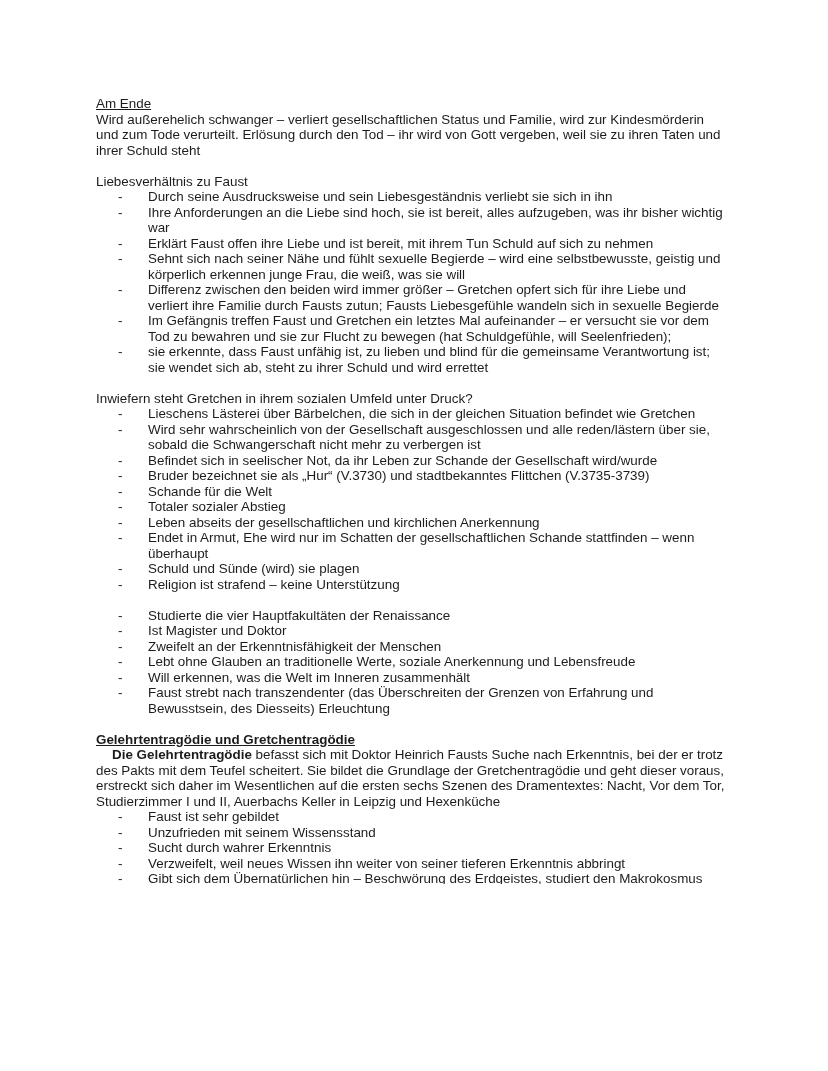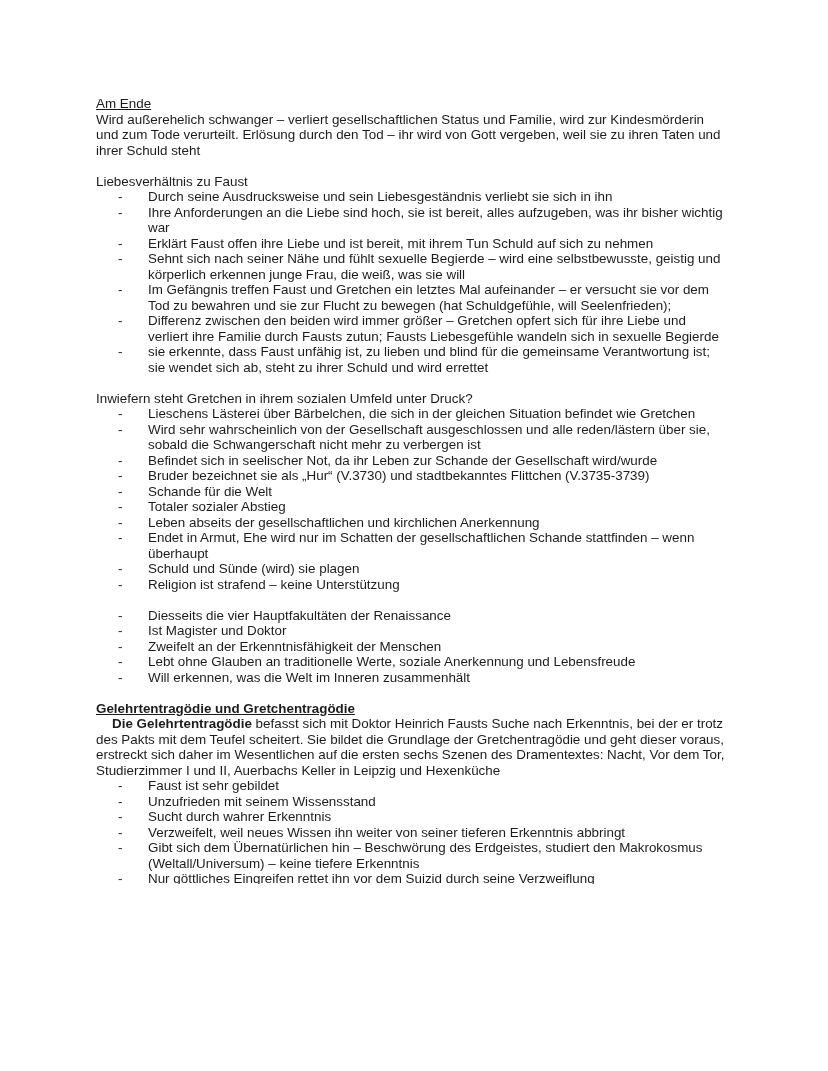--- a/index.html
+++ b/index.html
@@ -71,47 +71,48 @@
         <h2 class="heading underline">Am Ende</h2>
         <p class="para"><span>Wird außerehelich schwanger – verliert gesellschaftlichen Status und Familie, wird zur Kindesmörderin und zum Tode verurteilt. Erlösung durch den Tod – ihr wird von Gott vergeben, weil sie zu ihren Taten und ihrer Schuld steht</span></p>
       </section>
       <section class="section">
         <h2 class="heading bold">Liebesverhältnis zu Faust</h2>
         <ul class="bullets">
           <li>Durch seine Ausdrucksweise und sein Liebesgeständnis verliebt sie sich in ihn</li>
           <li>Ihre Anforderungen an die Liebe sind hoch, sie ist bereit, alles aufzugeben, was ihr bisher wichtig war</li>
           <li>Erklärt Faust offen ihre Liebe und ist bereit, mit ihrem Tun Schuld auf sich zu nehmen</li>
           <li>Sehnt sich nach seiner Nähe und fühlt sexuelle Begierde – wird eine selbstbewusste, geistig und körperlich erkennen junge Frau, die weiß, was sie will</li>
+          <li>Differenz zwischen den beiden wird immer größer – Gretchen opfert sich für ihre Liebe und verliert ihre Familie durch Fausts zutun; Fausts Liebesgefühle wandeln sich in sexuelle Begierde</li>
           <li>Im Gefängnis treffen Faust und Gretchen ein letztes Mal aufeinander – er versucht sie vor dem Tod zu bewahren und sie zur Flucht zu bewegen (hat Schuldgefühle, will Seelenfrieden);</li>
-          <li>Differenz zwischen den beiden wird immer größer – Gretchen opfert sich für ihre Liebe und verliert ihre Familie durch Fausts zutun; Fausts Liebesgefühle wandeln sich in sexuelle Begierde</li>
           <li>sie erkennte, dass Faust unfähig ist, zu lieben und blind für die gemeinsame Verantwortung ist; sie wendet sich ab, steht zu ihrer Schuld und wird errettet</li>
         </ul>
       </section>
       <section class="section">
         <h2 class="heading bold">Inwiefern steht Gretchen in ihrem sozialen Umfeld unter Druck?</h2>
         <ul class="bullets">
           <li>Lieschens Lästerei über Bärbelchen, die sich in der gleichen Situation befindet wie Gretchen</li>
           <li>Wird sehr wahrscheinlich von der Gesellschaft ausgeschlossen und alle reden/lästern über sie, sobald die Schwangerschaft nicht mehr zu verbergen ist</li>
           <li>Befindet sich in seelischer Not, da ihr Leben zur Schande der Gesellschaft wird/wurde</li>
           <li>Bruder bezeichnet sie als „Hur“ (V.3730) und stadtbekanntes Flittchen (V.3735-3739)</li>
           <li>Schande für die Welt</li>
           <li>Totaler sozialer Abstieg</li>
           <li>Leben abseits der gesellschaftlichen und kirchlichen Anerkennung</li>
           <li>Endet in Armut, Ehe wird nur im Schatten der gesellschaftlichen Schande stattfinden – wenn überhaupt</li>
           <li>Schuld und Sünde (wird) sie plagen</li>
           <li>Religion ist strafend – keine Unterstützung</li>
         </ul>
       </section>
       <section class="section">
         <ul class="bullets">
-          <li>Diesseits die vier Hauptfakultäten der Renaissance</li>
+          <li>Studierte die vier Hauptfakultäten der Renaissance</li>
           <li>Ist Magister und Doktor</li>
           <li>Zweifelt an der Erkenntnisfähigkeit der Menschen</li>
           <li>Lebt ohne Glauben an traditionelle Werte, soziale Anerkennung und Lebensfreude</li>
           <li>Will erkennen, was die Welt im Inneren zusammenhält</li>
+          <li>Faust strebt nach transzendenter (das Überschreiten der Grenzen von Erfahrung und Bewusstsein, des Diesseits) Erleuchtung</li>
         </ul>
       </section>
       <section class="section">
         <h2 class="heading bold-underline">Gelehrtentragödie und Gretchentragödie</h2>
         <p class="para"><strong>Die Gelehrtentragödie</strong><span> befasst sich mit Doktor Heinrich Fausts Suche nach Erkenntnis, bei der er trotz des Pakts mit dem Teufel scheitert. Sie bildet die Grundlage der Gretchentragödie und geht dieser voraus, erstreckt sich daher im Wesentlichen auf die ersten sechs Szenen des Dramentextes: Nacht, Vor dem Tor, Studierzimmer I und II, Auerbachs Keller in Leipzig und Hexenküche</span></p>
         <ul class="bullets">
           <li>Faust ist sehr gebildet</li>
           <li>Unzufrieden mit seinem Wissensstand</li>
           <li>Sucht durch wahrer Erkenntnis</li>
           <li>Verzweifelt, weil neues Wissen ihn weiter von seiner tieferen Erkenntnis abbringt</li>

